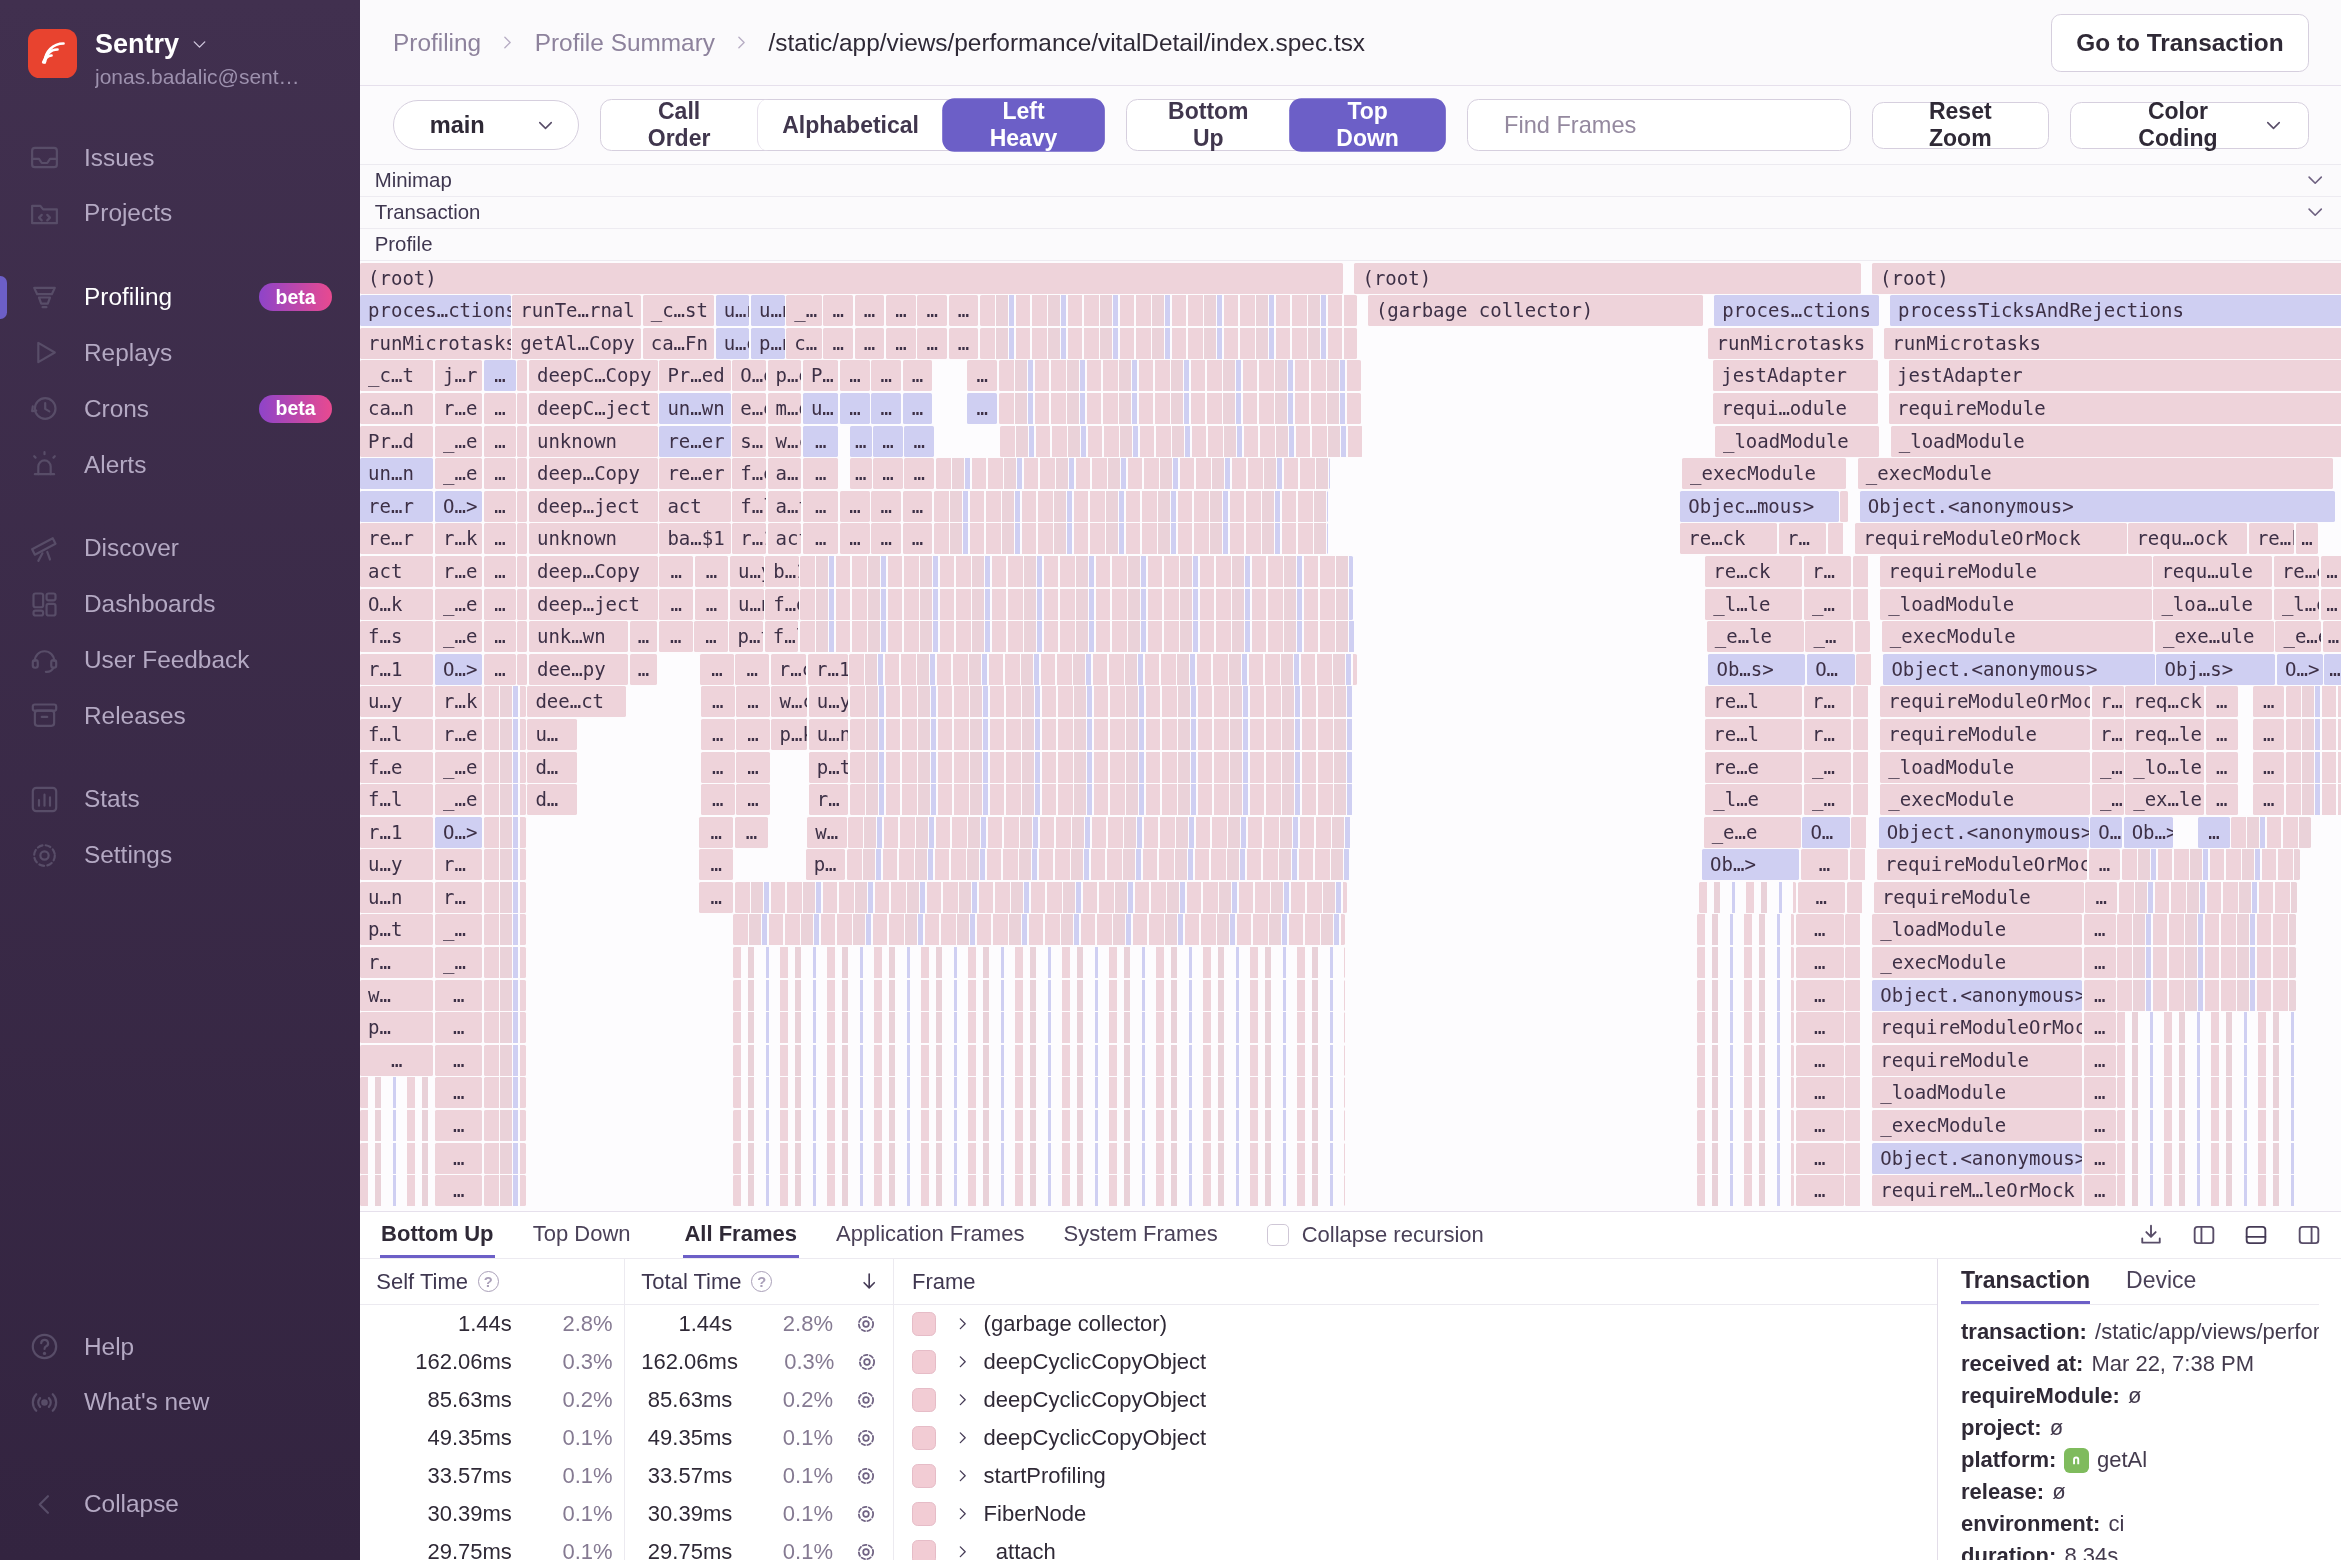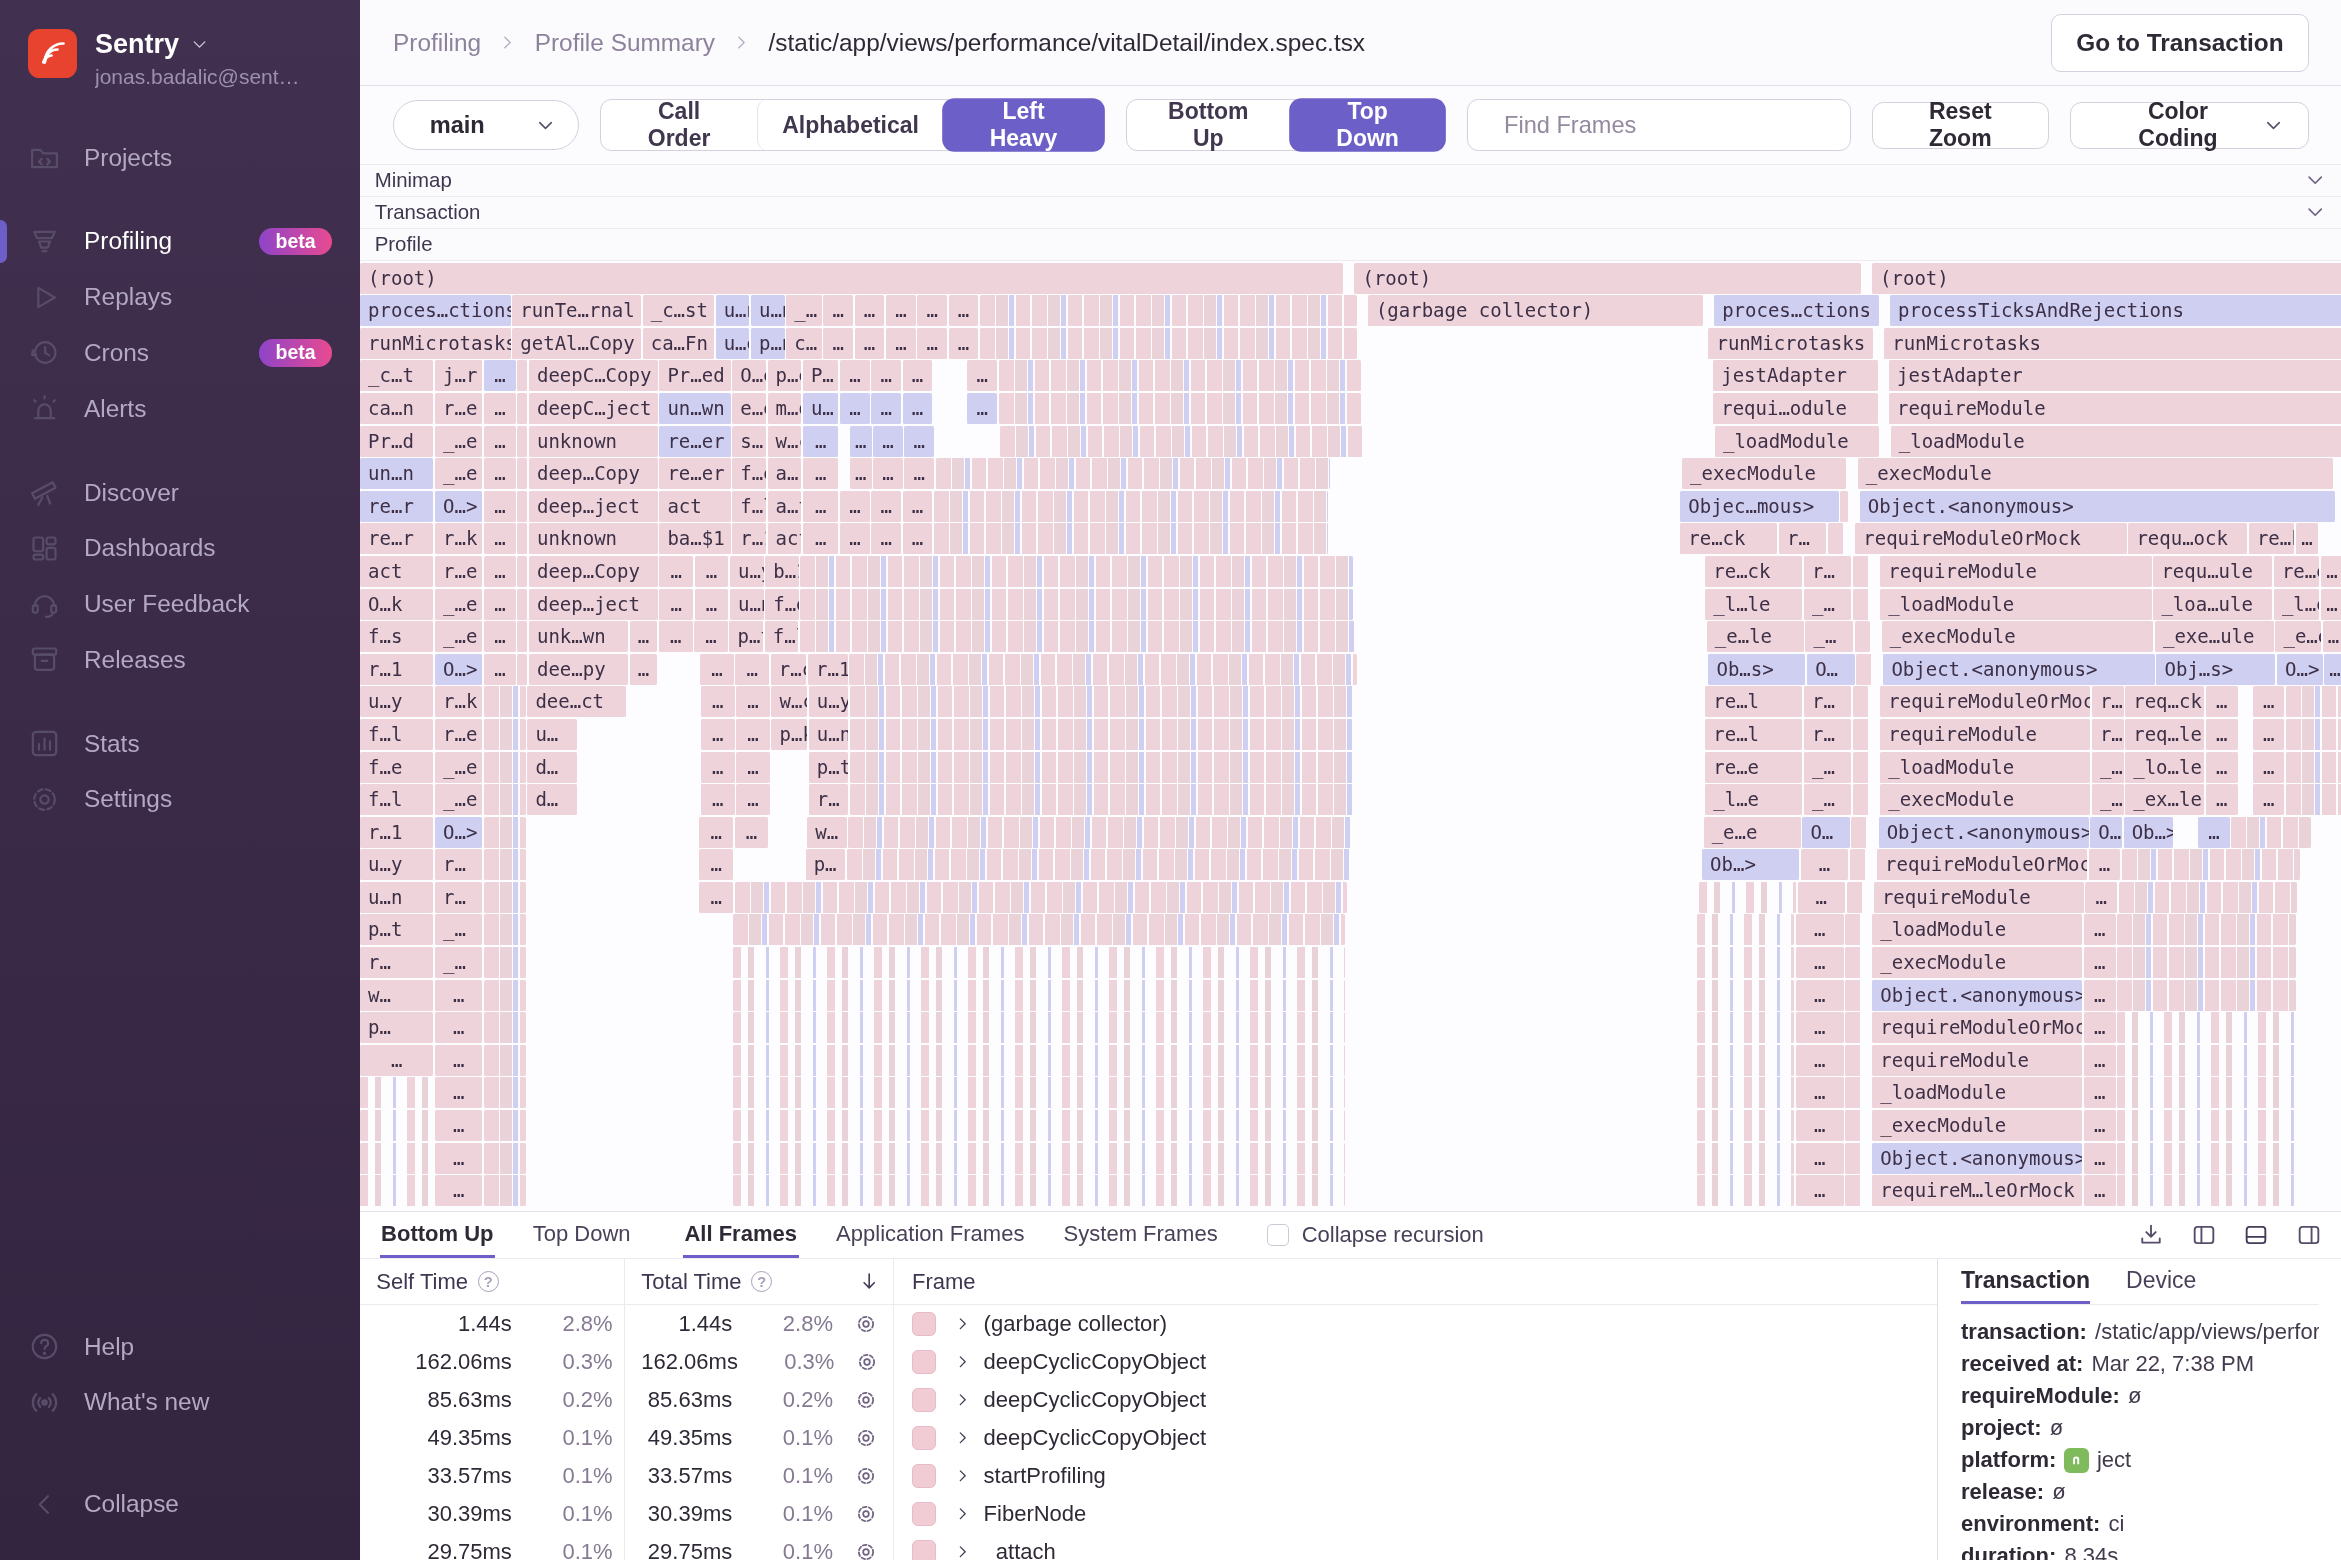--- a/index.html
+++ b/index.html
@@ -179,20 +179,29 @@
             </span>
           </div>
         <div class="brand-email">jonas.badalic@sent…</div>
       </div>
     </div>
     <nav class="nav" id="nav">
         <div class="nav-group" style="margin-top: 14.7px;">
           <div class="nav-item">
             <span class="ic">
               <svg viewBox="0 0 24 24" fill="none" stroke="currentColor" stroke-width="1.6" stroke-linecap="round" stroke-linejoin="round">
+                <rect x="3" y="5" width="18" height="14" rx="2"></rect>
+                <path d="M3 13h5l2 3h4l2-3h5"></path>
+              </svg>
+            </span>
+            <span>Issues</span>
+          </div>
+          <div class="nav-item">
+            <span class="ic">
+              <svg viewBox="0 0 24 24" fill="none" stroke="currentColor" stroke-width="1.6" stroke-linecap="round" stroke-linejoin="round">
                 <path d="M3 6.5h6l2 2.5h10v10H3z"></path>
                 <path d="M10 13l-2 2 2 2M14 13l2 2-2 2"></path>
               </svg>
             </span>
             <span>Projects</span>
           </div>
         </div>
         <div class="nav-group">
           <div class="nav-item active">
             <span class="abar"></span>
@@ -1281,21 +1290,21 @@
                 <span class="k">project:</span>
                 <span class="v">ø</span>
               </div>
               <div class="kv">
                 <span class="k">platform:</span>
                 <span class="node-ic">
                   <svg viewBox="0 0 24 24" fill="currentColor">
                     <path d="M7.5 18v-7a4.5 4.5 0 0 1 9 0v7h-2.8v-6.8a1.7 1.7 0 0 0-3.4 0V18z"></path>
                   </svg>
                 </span>
-                <span class="v">ject</span>
+                <span class="v">getAl</span>
               </div>
               <div class="kv">
                 <span class="k">release:</span>
                 <span class="v">ø</span>
               </div>
               <div class="kv">
                 <span class="k">environment:</span>
                 <span class="v">ci</span>
               </div>
               <div class="kv">

